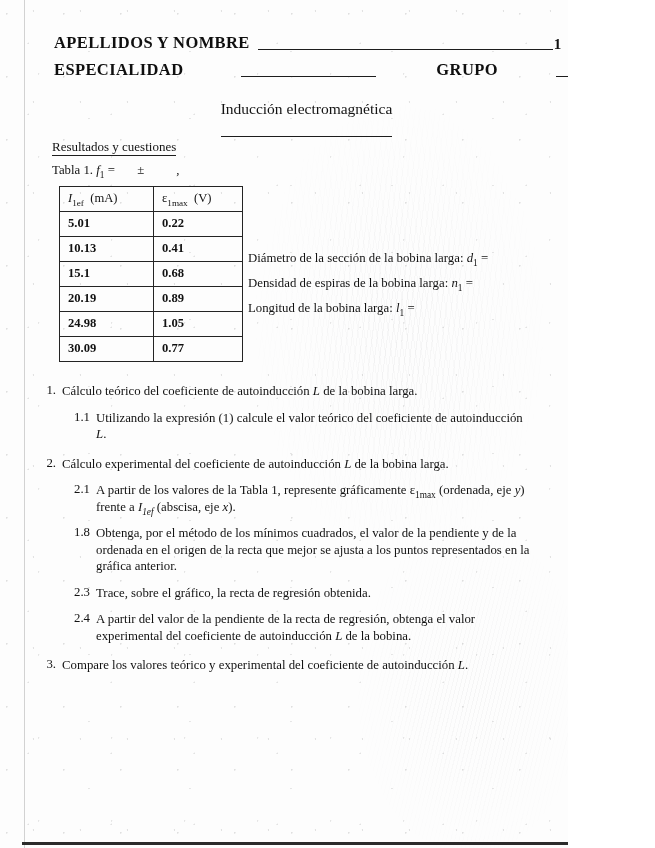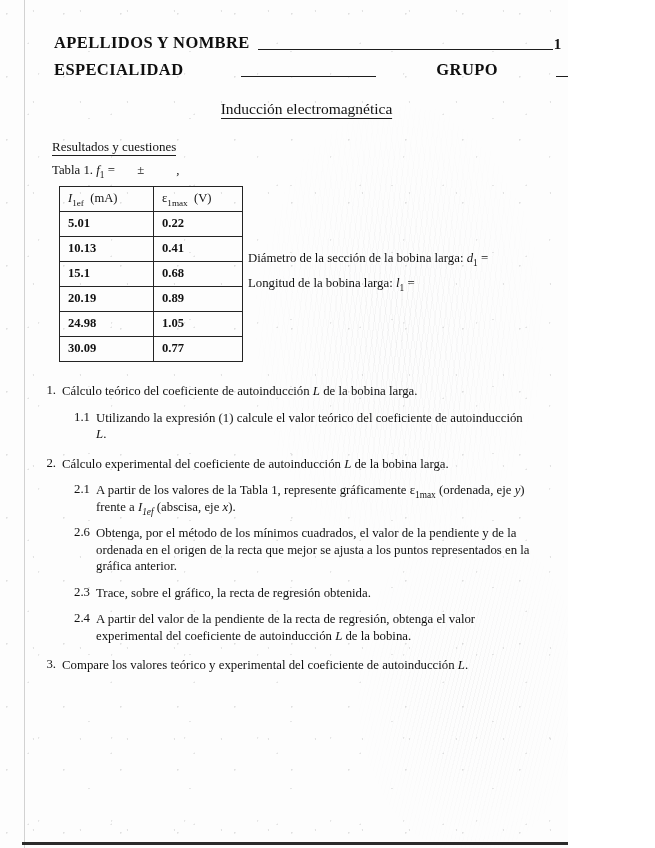--- a/index.html
+++ b/index.html
@@ -88,21 +88,21 @@
   .doc-title {
     position: absolute;
     left: 0; right: 0;
     top: 100px;
     text-align: center;
     font-size: 15.5px;
     color: #131313;
   }
   .doc-title span {
     border-bottom: 1.2px solid #1d1d1d;
-    padding-bottom: 1px;
+    padding-bottom: 19px;
     margin-left: 45px;
   }
 
   
   .sec-head {
     position: absolute;
     left: 52px;
     top: 139px;
     font-size: 13px;
   }
@@ -220,20 +220,21 @@
       </tr>
       <tr>
         <td>30.09</td>
         <td>0.77</td>
       </tr>
     </tbody>
   </table>
 
   <div class="side-list">
     <div><span>Diámetro de la sección de la bobina larga:</span> <i class="mathi">d</i><sub>1</sub> <span>=</span></div>
+    <div><span>Densidad de espiras de la bobina larga:</span> <i class="mathi">n</i><sub>1</sub> <span>=</span></div>
     <div><span>Longitud de la bobina larga:</span> <i class="mathi">l</i><sub>1</sub> <span>=</span></div>
   </div>
 
   <div class="qlist">
 
     <div class="q-row lvl1">
       <div class="q-num">1.</div>
       <div class="q-txt"><span>Cálculo teórico del coeficiente de autoinducción </span><i class="mathi">L</i><span> de la bobina larga.</span></div>
     </div>
 
@@ -246,21 +247,21 @@
       <div class="q-num">2.</div>
       <div class="q-txt"><span>Cálculo experimental del coeficiente de autoinducción </span><i class="mathi">L</i><span> de la bobina larga.</span></div>
     </div>
 
     <div class="q-row lvl2">
       <div class="q-num">2.1</div>
       <div class="q-txt"><span>A partir de los valores de la Tabla 1, represente gráficamente </span><span>ε<sub>1max</sub></span> (ordenada, eje <i class="mathi">y</i>) frente a <i class="mathi">I</i><sub><i class="mathi">1ef</i></sub> (abscisa, eje <i class="mathi">x</i>).</div>
     </div>
 
     <div class="q-row lvl2">
-      <div class="q-num">2.6</div>
+      <div class="q-num">1.8</div>
       <div class="q-txt">Obtenga, por el método de los mínimos cuadrados, el valor de la pendiente y de la ordenada en el origen de la recta que mejor se ajusta a los puntos representados en la gráfica anterior.</div>
     </div>
 
     <div class="q-row lvl2">
       <div class="q-num">2.3</div>
       <div class="q-txt">Trace, sobre el gráfico, la recta de regresión obtenida.</div>
     </div>
 
     <div class="q-row lvl2" style="margin-bottom:13px;">
       <div class="q-num">2.4</div>

